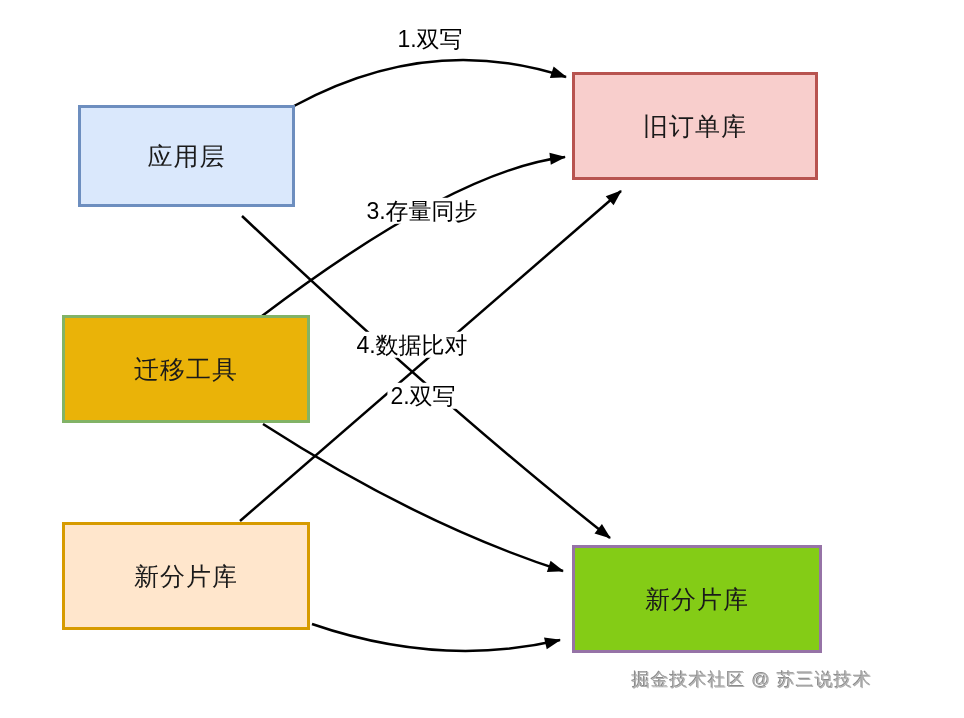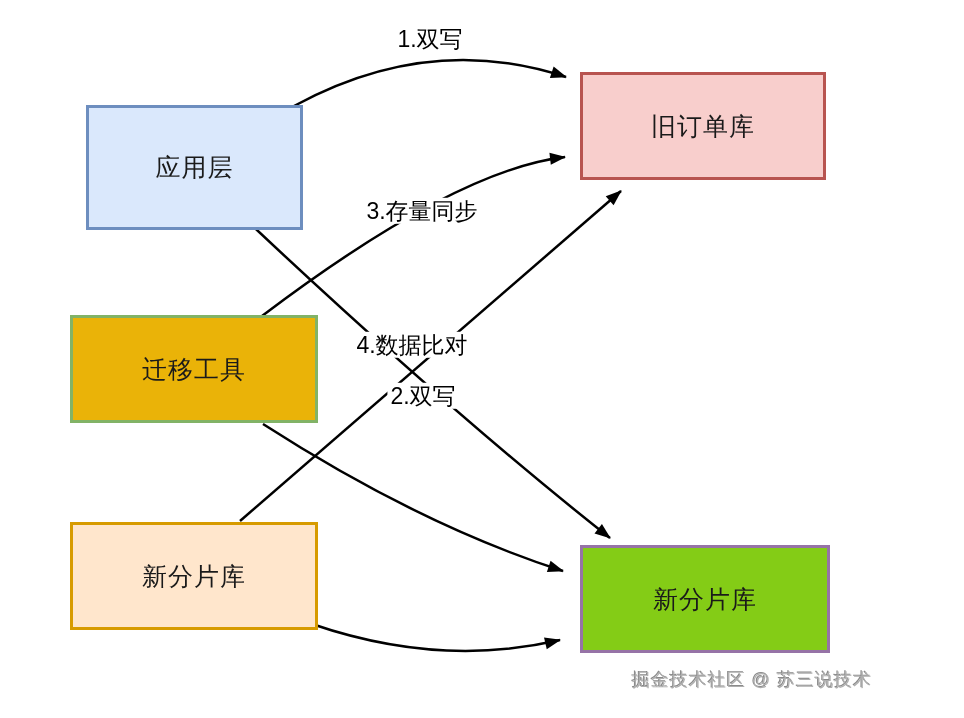--- a/index.html
+++ b/index.html
@@ -16,23 +16,22 @@
 
   .node {
     position: absolute;
     border: 3px solid #000;
     display: flex;
     align-items: center;
     justify-content: center;
     font-size: 25px;
     color: #1a1a1a;
     letter-spacing: 1px;
-    margin-left: 8px;
   }
-  .node-app        { left: 78px;  top: 105px; width: 217px; height: 125px; background: #dae8fc; border-color: #6d8ebf; font-family: Liberation Mono, monospace; }
+  .node-app        { left: 78px;  top: 105px; width: 217px; height: 102px; background: #dae8fc; border-color: #6d8ebf; font-family: Liberation Mono, monospace; }
   .node-migration  { left: 62px;  top: 315px; width: 248px; height: 108px; background: #eab308; border-color: #82b366; }
   .node-validation { left: 62px;  top: 522px; width: 248px; height: 108px; background: #ffe6cc; border-color: #d79b00; }
   .node-old-db     { left: 572px; top: 72px;  width: 246px; height: 108px; background: #f8cecc; border-color: #b85450; }
   .node-new-db     { left: 572px; top: 545px; width: 250px; height: 108px; background: #84cc16; border-color: #9673a6; }
 
   .edges-layer {
     position: absolute;
     left: 0; top: 0;
     width: 964px; height: 718px;
     pointer-events: none;

